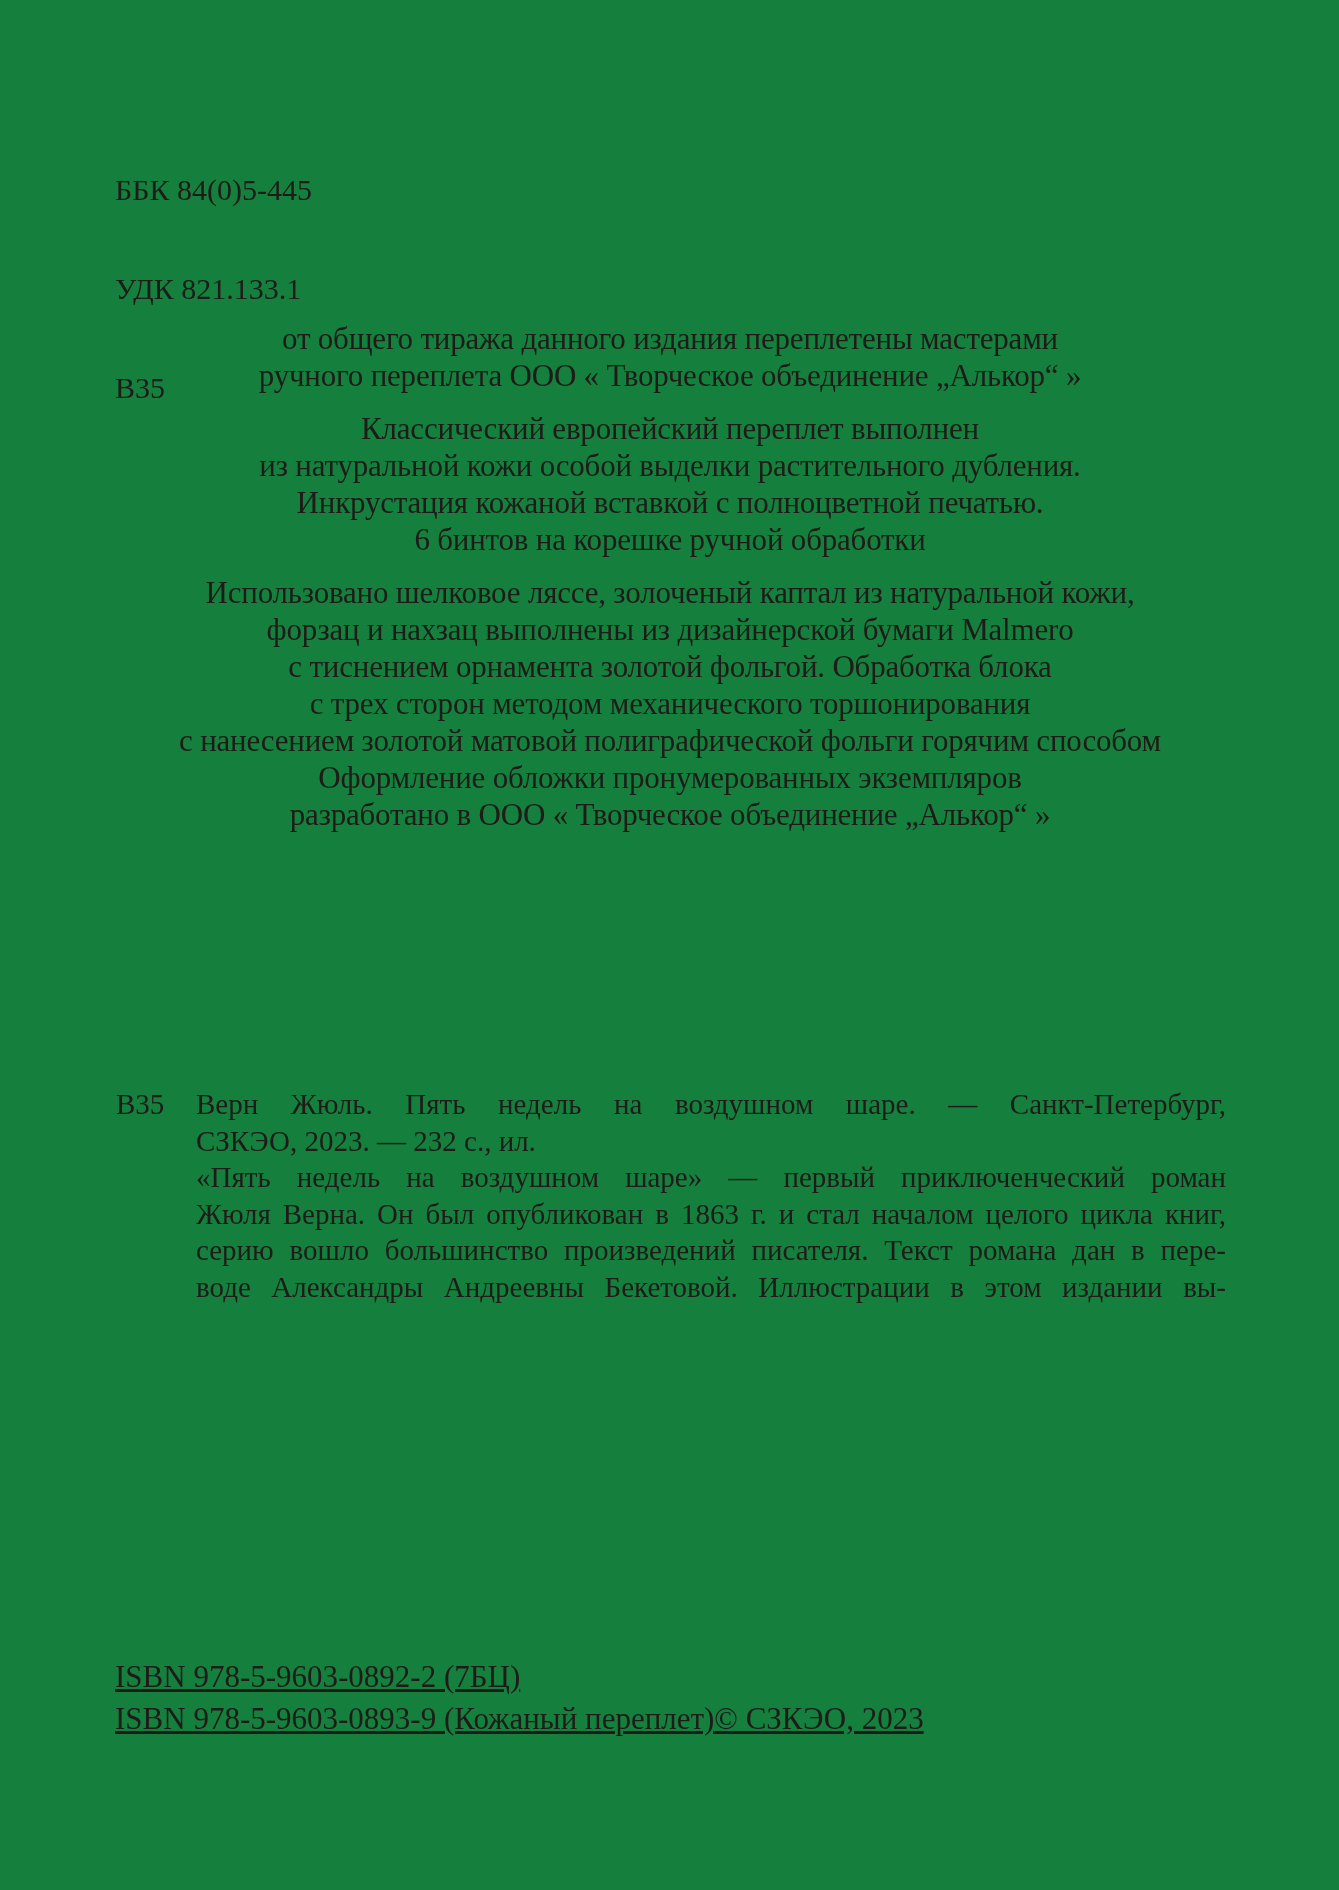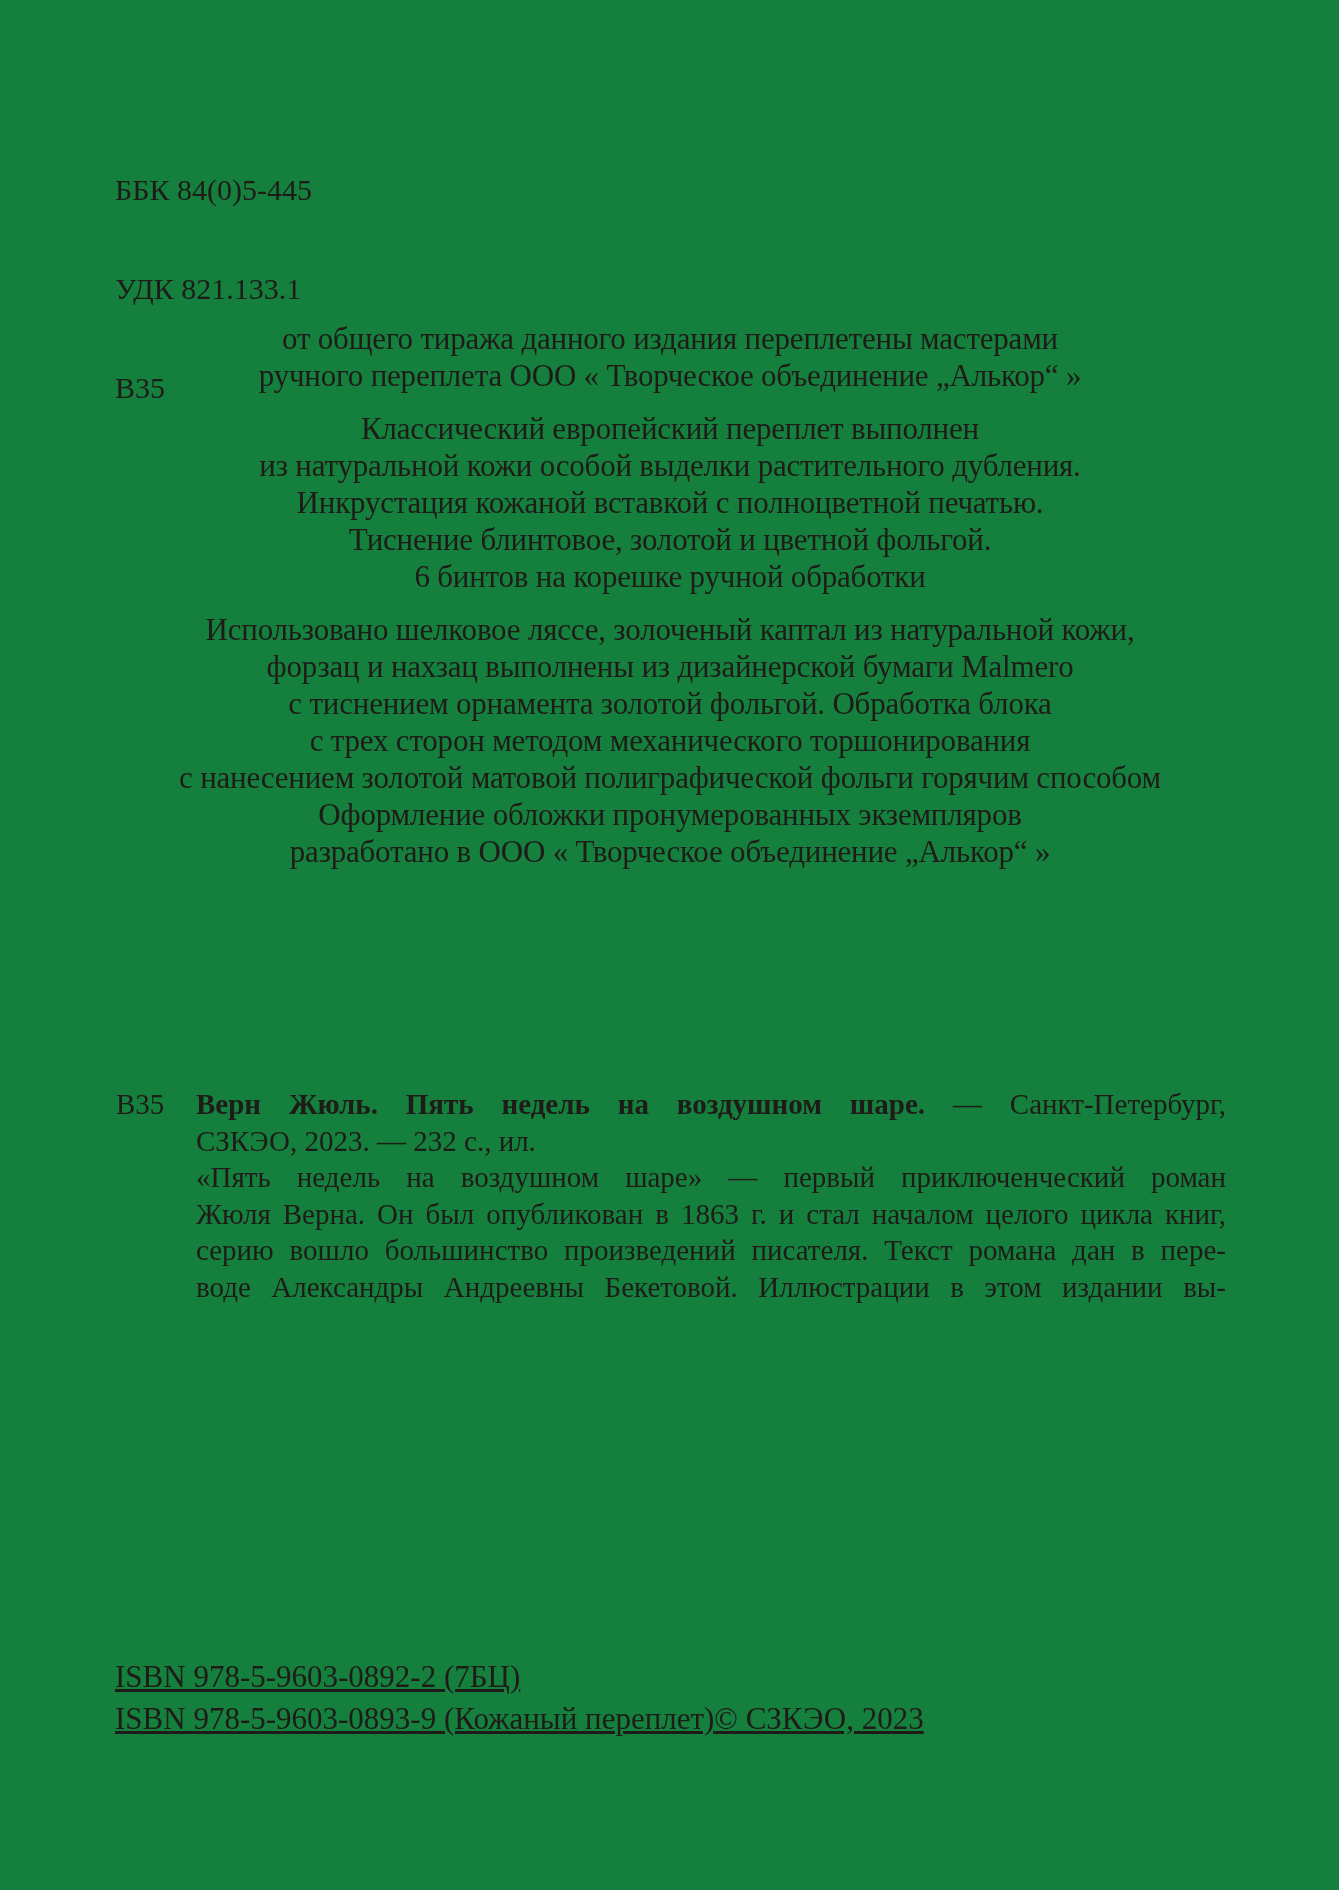--- a/index.html
+++ b/index.html
@@ -55,21 +55,21 @@
     left: 2px;
     top: 0;
   }
   #catalog-card .card-body {
     margin-left: 82px;
   }
   .jl {
     text-align: justify;
     text-align-last: justify;
   }
-  .card-title-bold { font-weight: bold; }
+  .card-title-bold { font-weight: normal; }
 
   
   #footer {
     position: absolute;
     left: 115px;
     top: 1656px;
     width: 1112px;
     font-size: 31px;
     line-height: 42px;
     text-decoration: underline;
@@ -93,21 +93,20 @@
 
   <div id="edition-note">
     <div class="para">
       <div>от общего тиража данного издания переплетены мастерами</div>
       <div>ручного переплета ООО « Творческое объединение „Алькор“ »</div>
     </div>
     <div class="para">
       <div>Классический европейский переплет выполнен</div>
       <div>из натуральной кожи особой выделки растительного дубления.</div>
       <div>Инкрустация кожаной вставкой с полноцветной печатью.</div>
-      <div>Тиснение блинтовое, золотой и цветной фольгой.</div>
       <div>6 бинтов на корешке ручной обработки</div>
     </div>
     <div class="para">
       <div>Использовано шелковое ляссе, золоченый каптал из натуральной кожи,</div>
       <div>форзац и нахзац выполнены из дизайнерской бумаги Malmero</div>
       <div>с тиснением орнамента золотой фольгой. Обработка блока</div>
       <div>с трех сторон методом механического торшонирования</div>
       <div>с нанесением золотой матовой полиграфической фольги горячим способом</div>
       <div>Оформление обложки пронумерованных экземпляров</div>
       <div>разработано в ООО « Творческое объединение „Алькор“ »</div>

